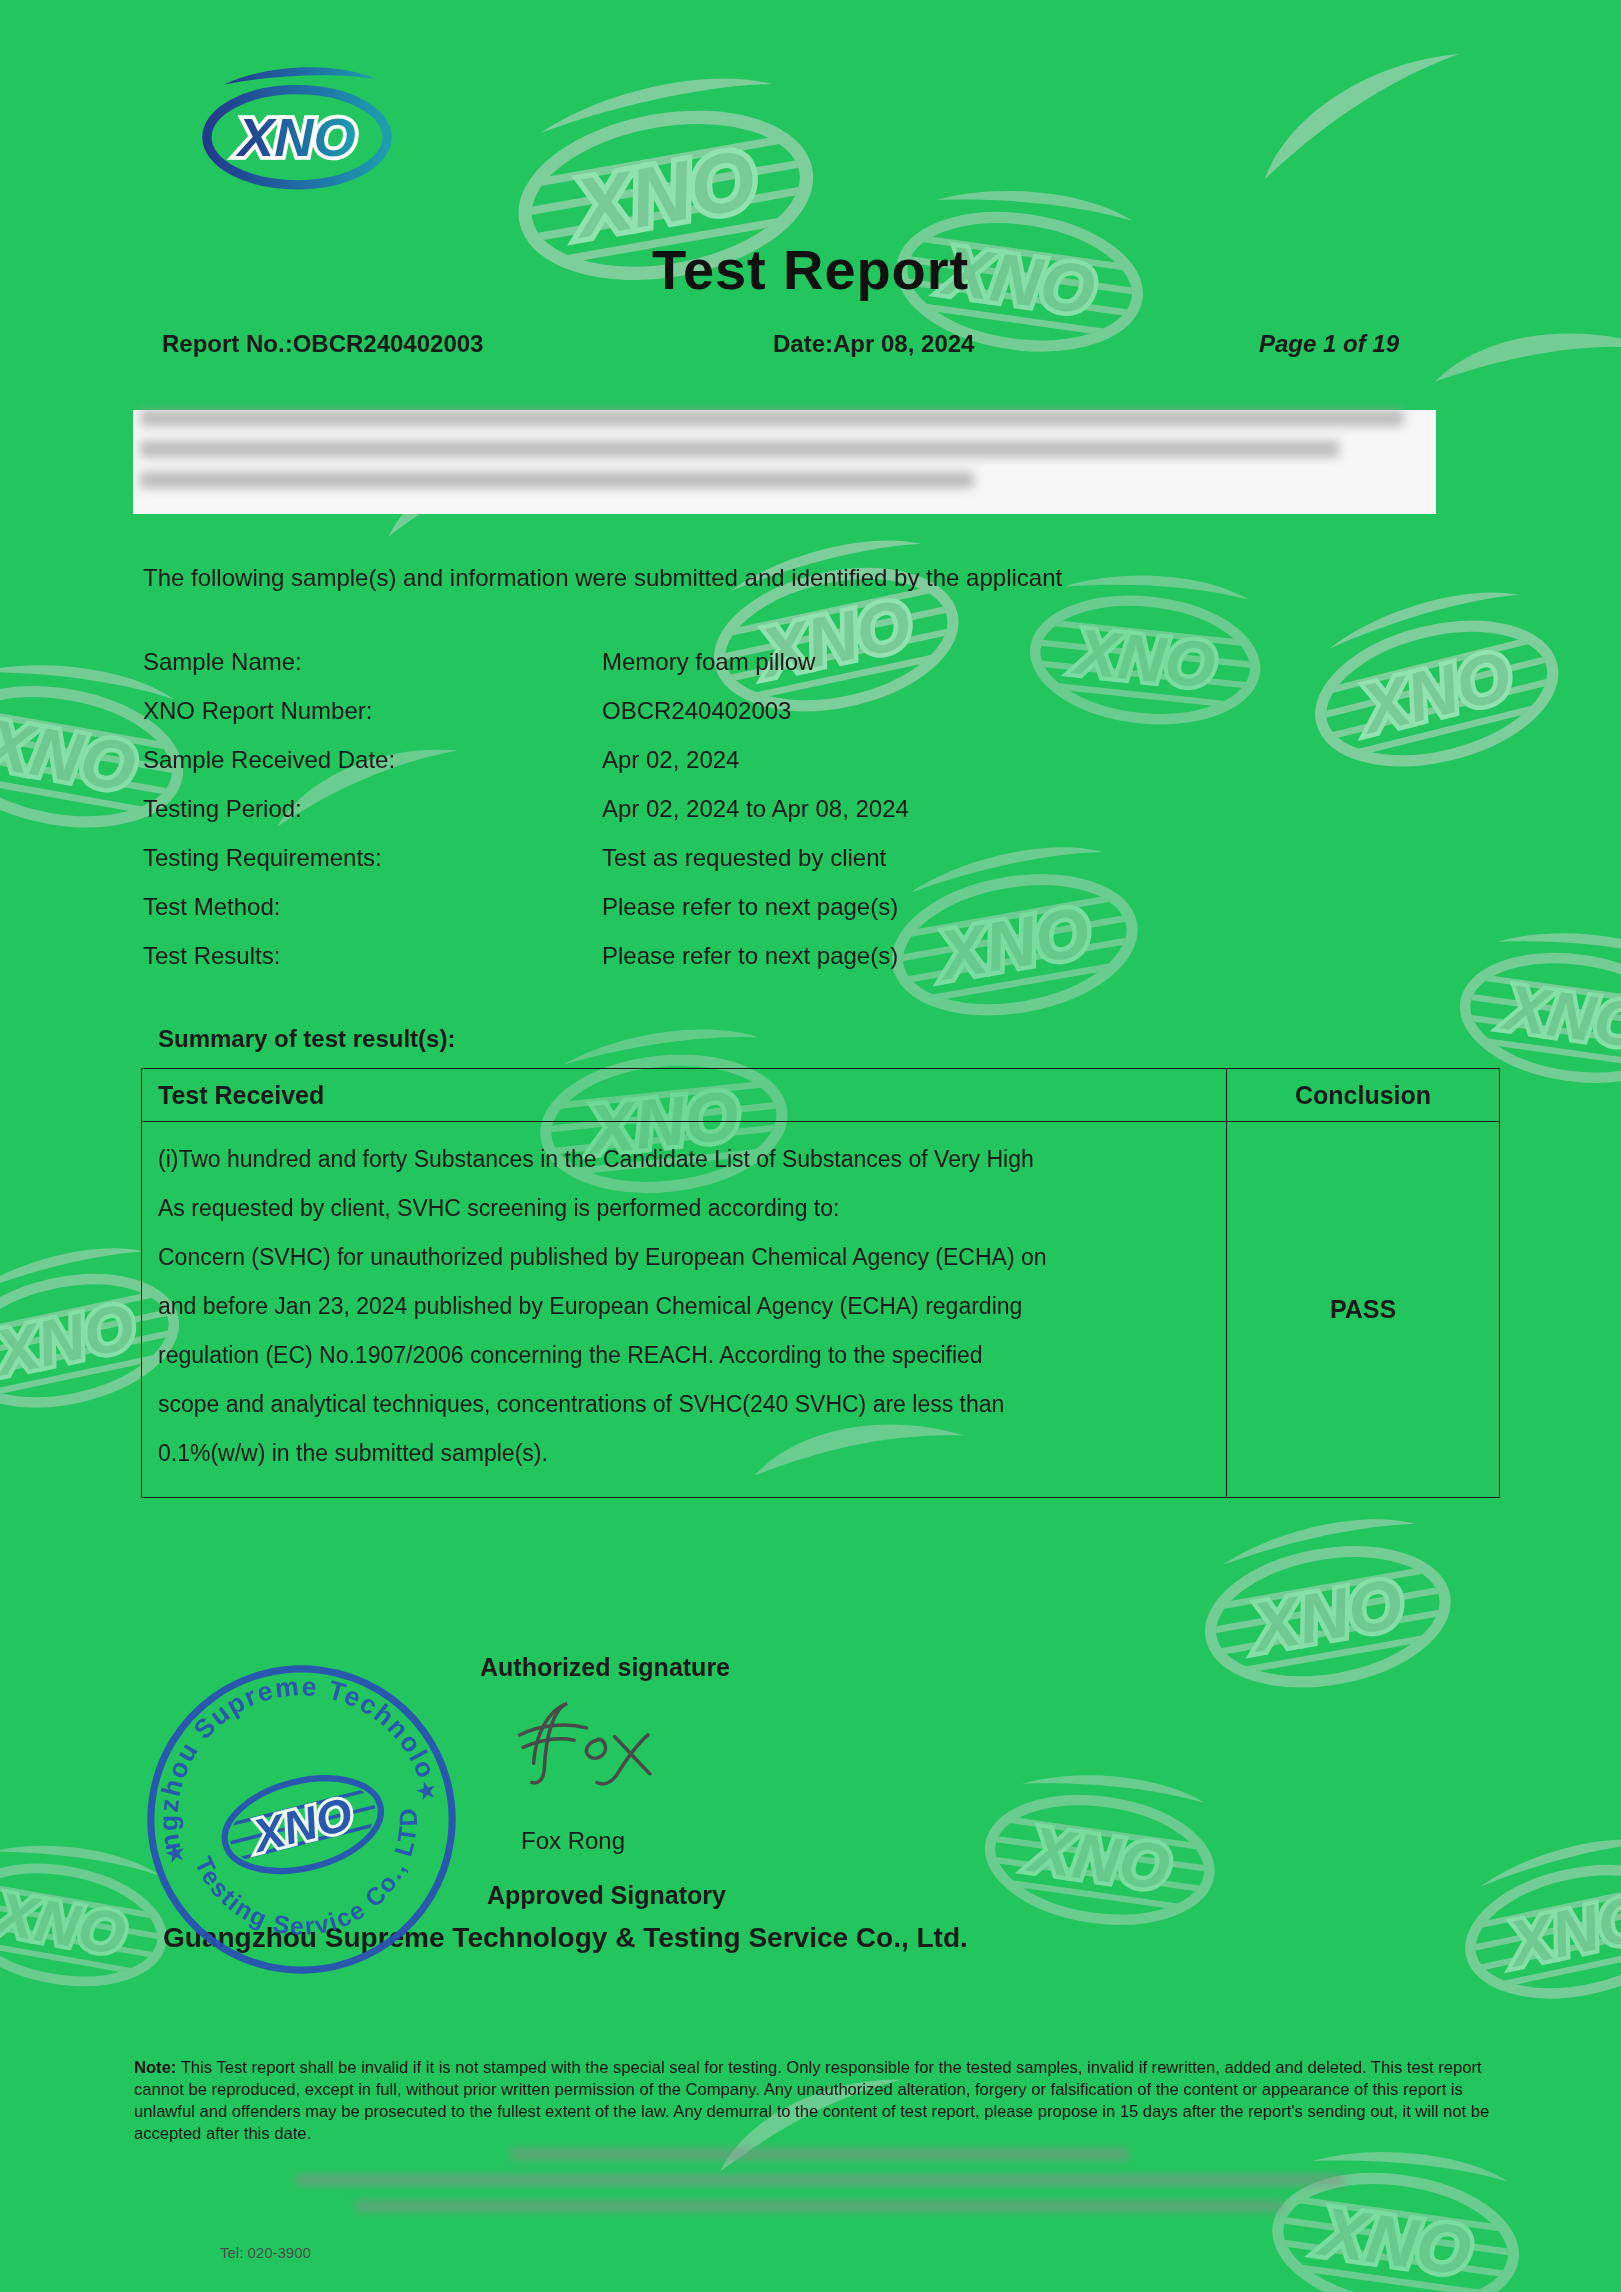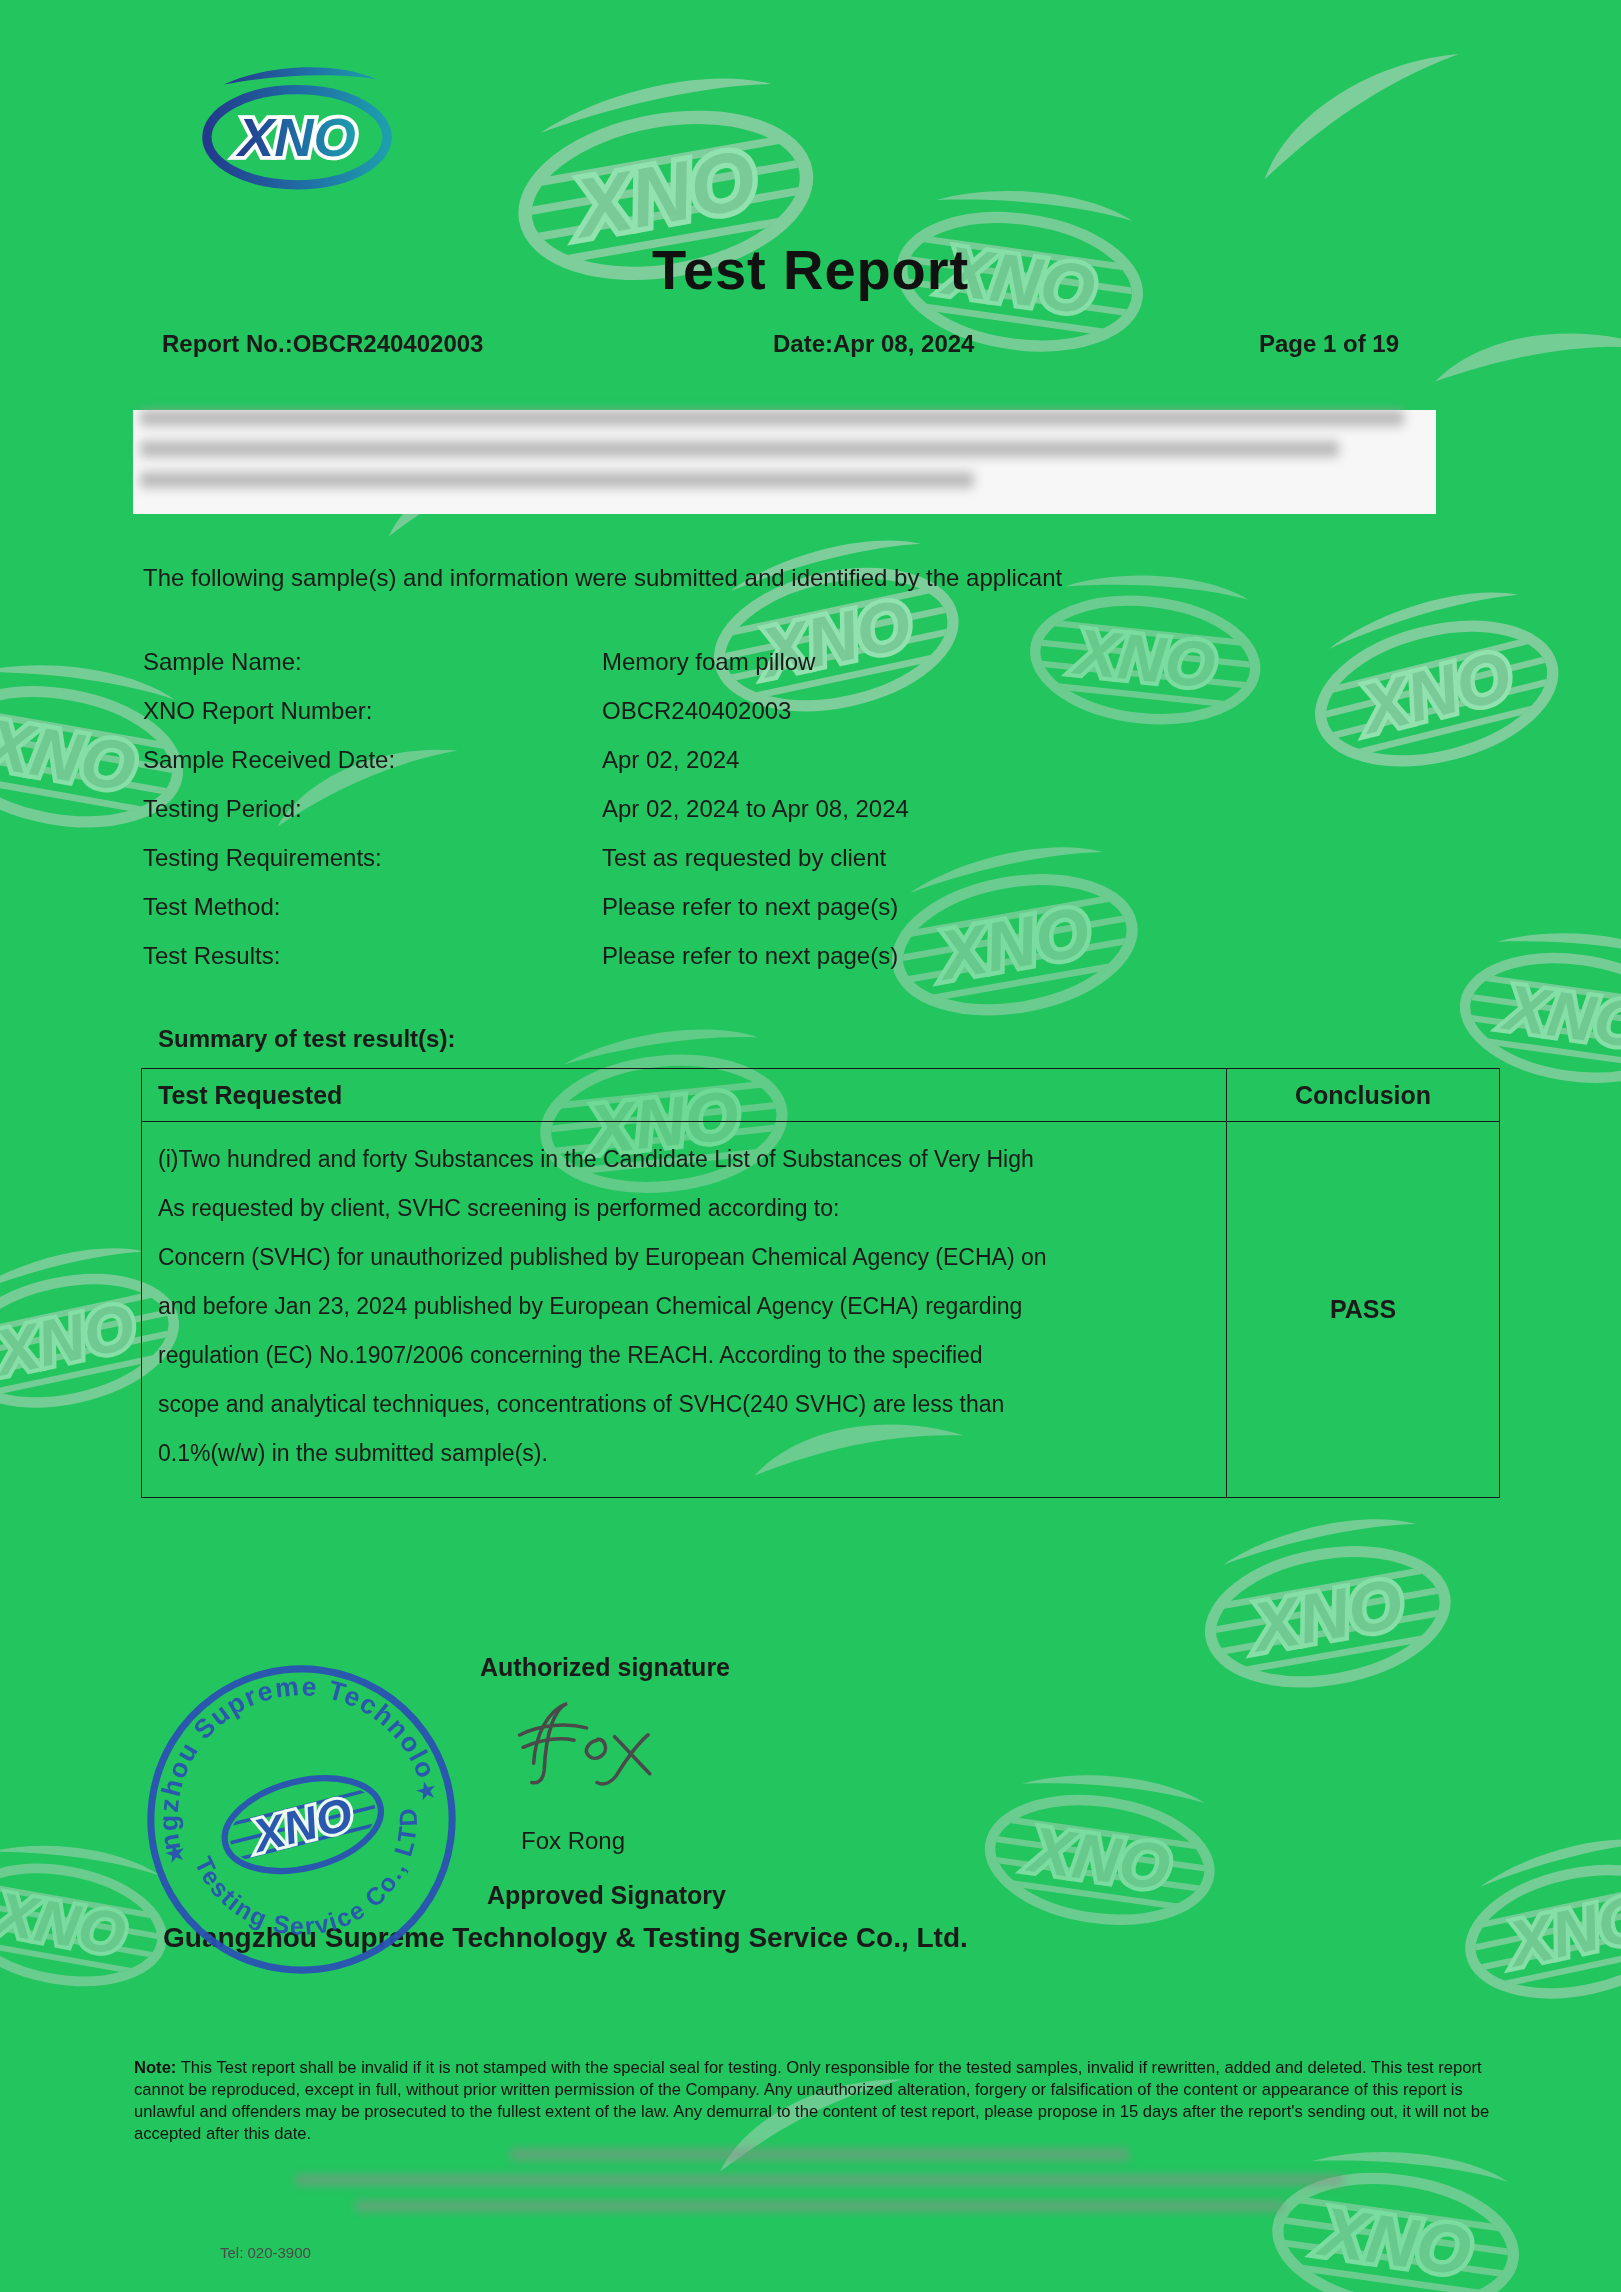--- a/index.html
+++ b/index.html
@@ -9,21 +9,21 @@
   
   .wm-layer{position:absolute;inset:0;pointer-events:none;}
   .wm{position:absolute;}
   
   .logo{position:absolute;left:195px;top:59px;width:204px;height:136px;}
   .title{position:absolute;left:0;top:237px;width:100%;text-align:center;
          font-size:56px;font-weight:bold;letter-spacing:0.9px;color:#111;}
   .meta{position:absolute;top:330px;font-size:24px;font-weight:bold;white-space:nowrap;}
   .meta-report{left:162px;}
   .meta-date{left:773px;}
-  .meta-page{left:1259px;}
+  .meta-page{left:1259px;font-style:italic;}
   
   .redacted-top{position:absolute;left:133px;top:410px;width:1303px;height:104px;background:#f7f7f7;}
   .blur-bar{background:#9f9f9f;filter:blur(5.4px);border-radius:3.6px;height:16px;margin:0 0 15px 7.2px;opacity:.7;}
   
   .intro{position:absolute;left:143px;top:564px;font-size:24px;white-space:nowrap;}
   .info-list{position:absolute;left:143px;top:648px;}
   .info-row{height:49px;display:flex;font-size:24px;align-items:flex-start;}
   .info-label{width:459px;}
   
   .summary-heading{position:absolute;left:158px;top:1025px;font-size:24px;font-weight:bold;}
@@ -208,21 +208,21 @@
     <div class="info-row">
       <span class="info-label">Test Results:</span>
       <span class="info-value">Please refer to next page(s)</span>
     </div>
   </div>
 
   <div class="summary-heading">Summary of test result(s):</div>
 
   <div class="summary-table">
     <div class="st-row st-head">
-      <div class="cell1">Test Requested</div>
+      <div class="cell1">Test Received</div>
       <div class="cell2">Conclusion</div>
     </div>
     <div class="st-row st-body">
       <div class="cell1">
         <div class="req-line">(i)Two hundred and forty Substances in the Candidate List of Substances of Very High</div>
         <div class="req-line">As requested by client, SVHC screening is performed according to:</div>
         <div class="req-line">Concern (SVHC) for unauthorized published by European Chemical Agency (ECHA) on</div>
         <div class="req-line">and before Jan 23, 2024 published by European Chemical Agency (ECHA) regarding</div>
         <div class="req-line">regulation (EC) No.1907/2006 concerning the REACH. According to the specified</div>
         <div class="req-line">scope and analytical techniques, concentrations of SVHC(240 SVHC) are less than</div>

